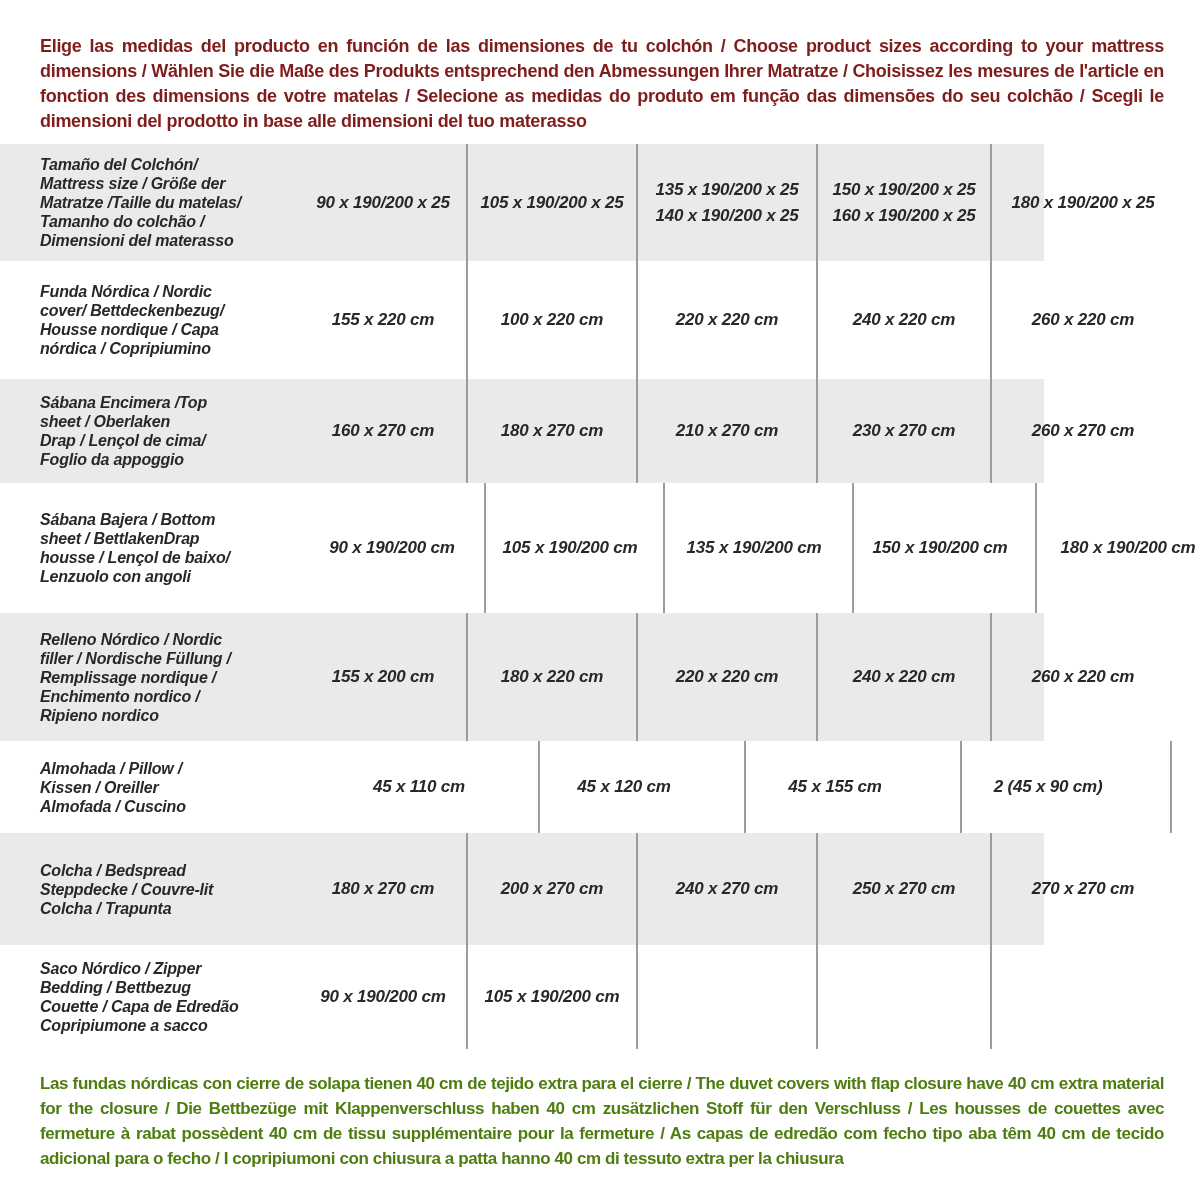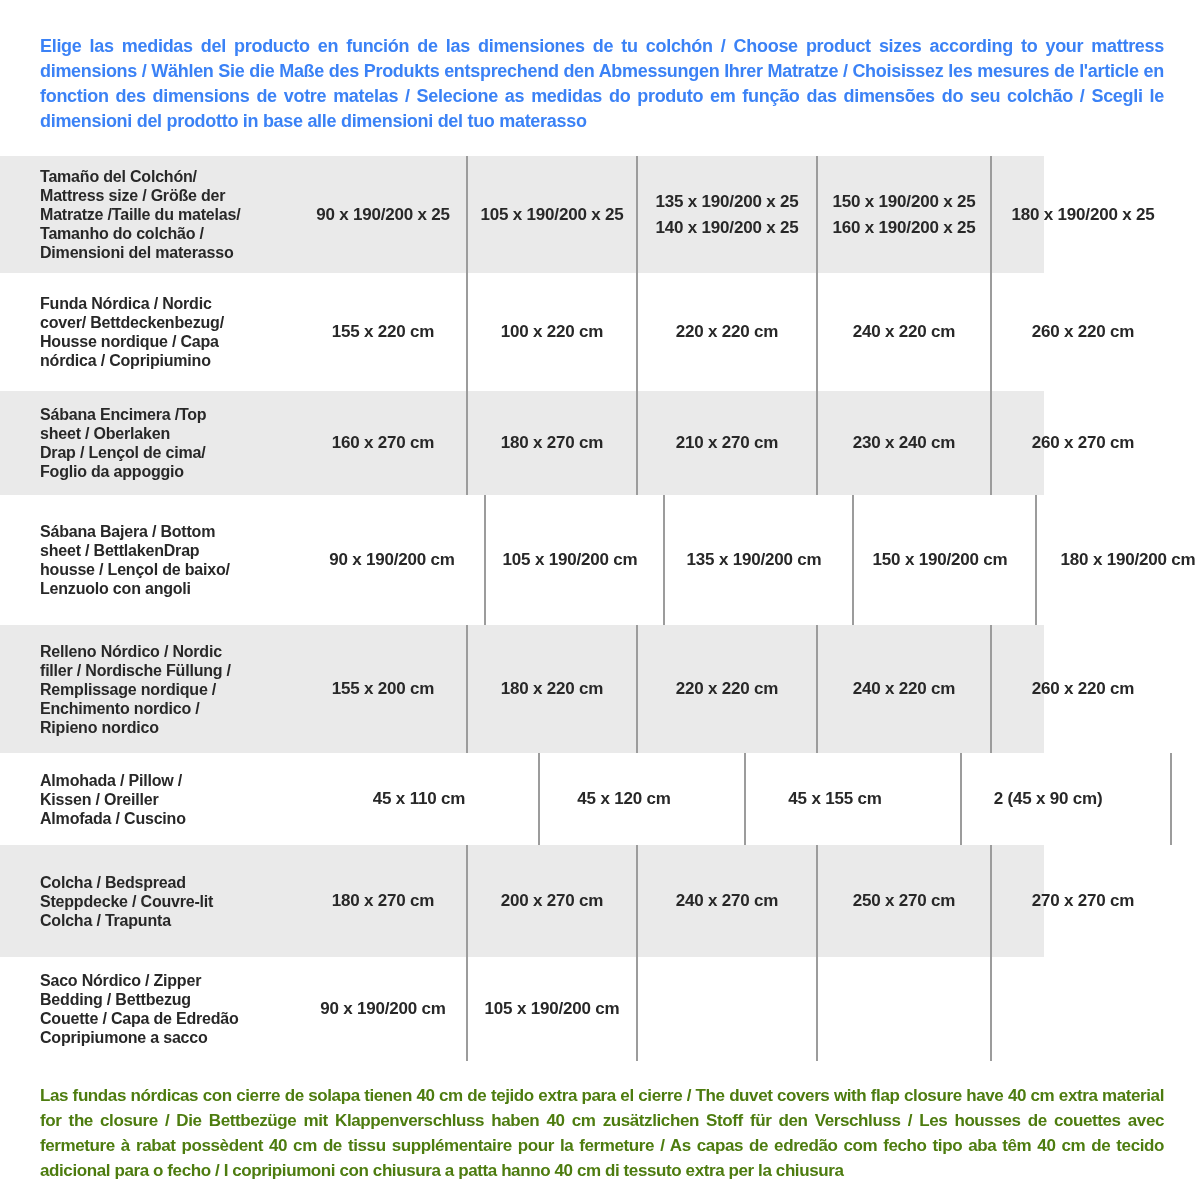--- a/index.html
+++ b/index.html
@@ -15,25 +15,26 @@
     font-weight: bold;
     color: #282828;
     -webkit-font-smoothing: antialiased;
   }
   .intro {
     margin: 34px 36px 0 40px;
     font-size: 18px;
     line-height: 25px;
     letter-spacing: -0.3px;
     text-align: justify;
-    color: #3b82f6;
+    color: #7f1d1d;
   }
   .size-table {
-    margin-top: 22px;
+    margin-top: 10px;
     width: 1044px;
+    font-style: italic;
   }
   .row {
     display: grid;
     grid-template-columns: 300px 166px 170px 180px 174px 210px;
     align-items: stretch;
   }
   .row:nth-child(odd) { background: #eaeaea; }
   .row:nth-child(1) { min-height: 117px; }
   .row:nth-child(2) { min-height: 118px; }
   .row:nth-child(3) { min-height: 104px; }
@@ -112,21 +113,21 @@
     </div>
 
     <div class="row">
       <div class="cell label">Sábana Encimera /Top
 sheet / Oberlaken
 Drap / Lençol de cima/
 Foglio da appoggio</div>
       <div class="cell">160 x 270 cm</div>
       <div class="cell">180 x 270 cm</div>
       <div class="cell">210 x 270 cm</div>
-      <div class="cell">230 x 240 cm</div>
+      <div class="cell">230 x 270 cm</div>
       <div class="cell last">260 x 270 cm</div>
     </div>
 
     <div class="row">
       <div class="cell label">Sábana Bajera / Bottom
 sheet / BettlakenDrap
 housse / Lençol de baixo/
 Lenzuolo con angoli</div>
       <div class="cell">90 x 190/200 cm</div>
       <div class="cell">105 x 190/200 cm</div>

